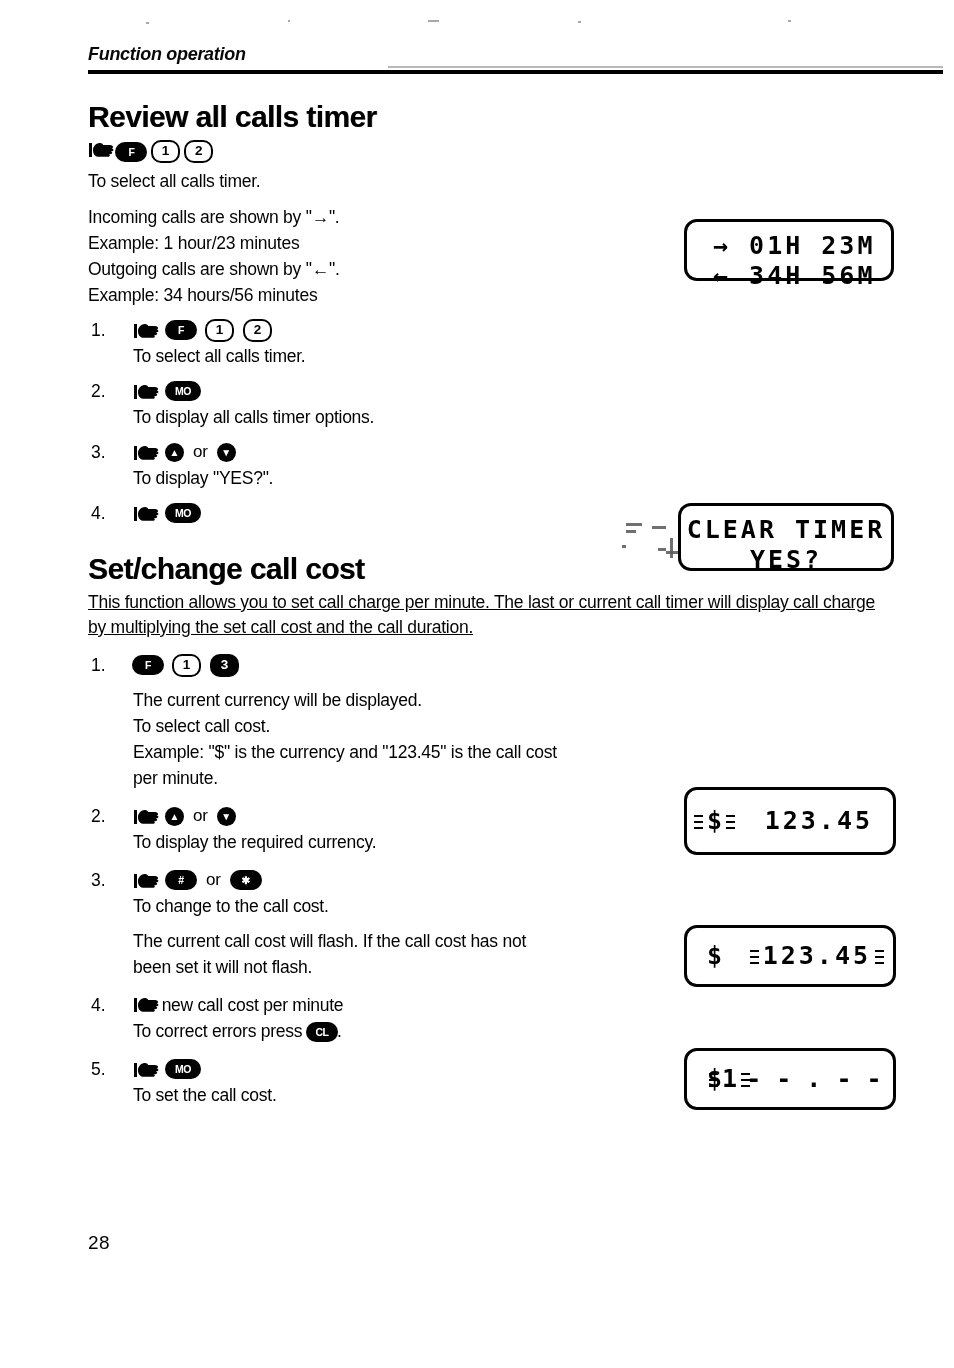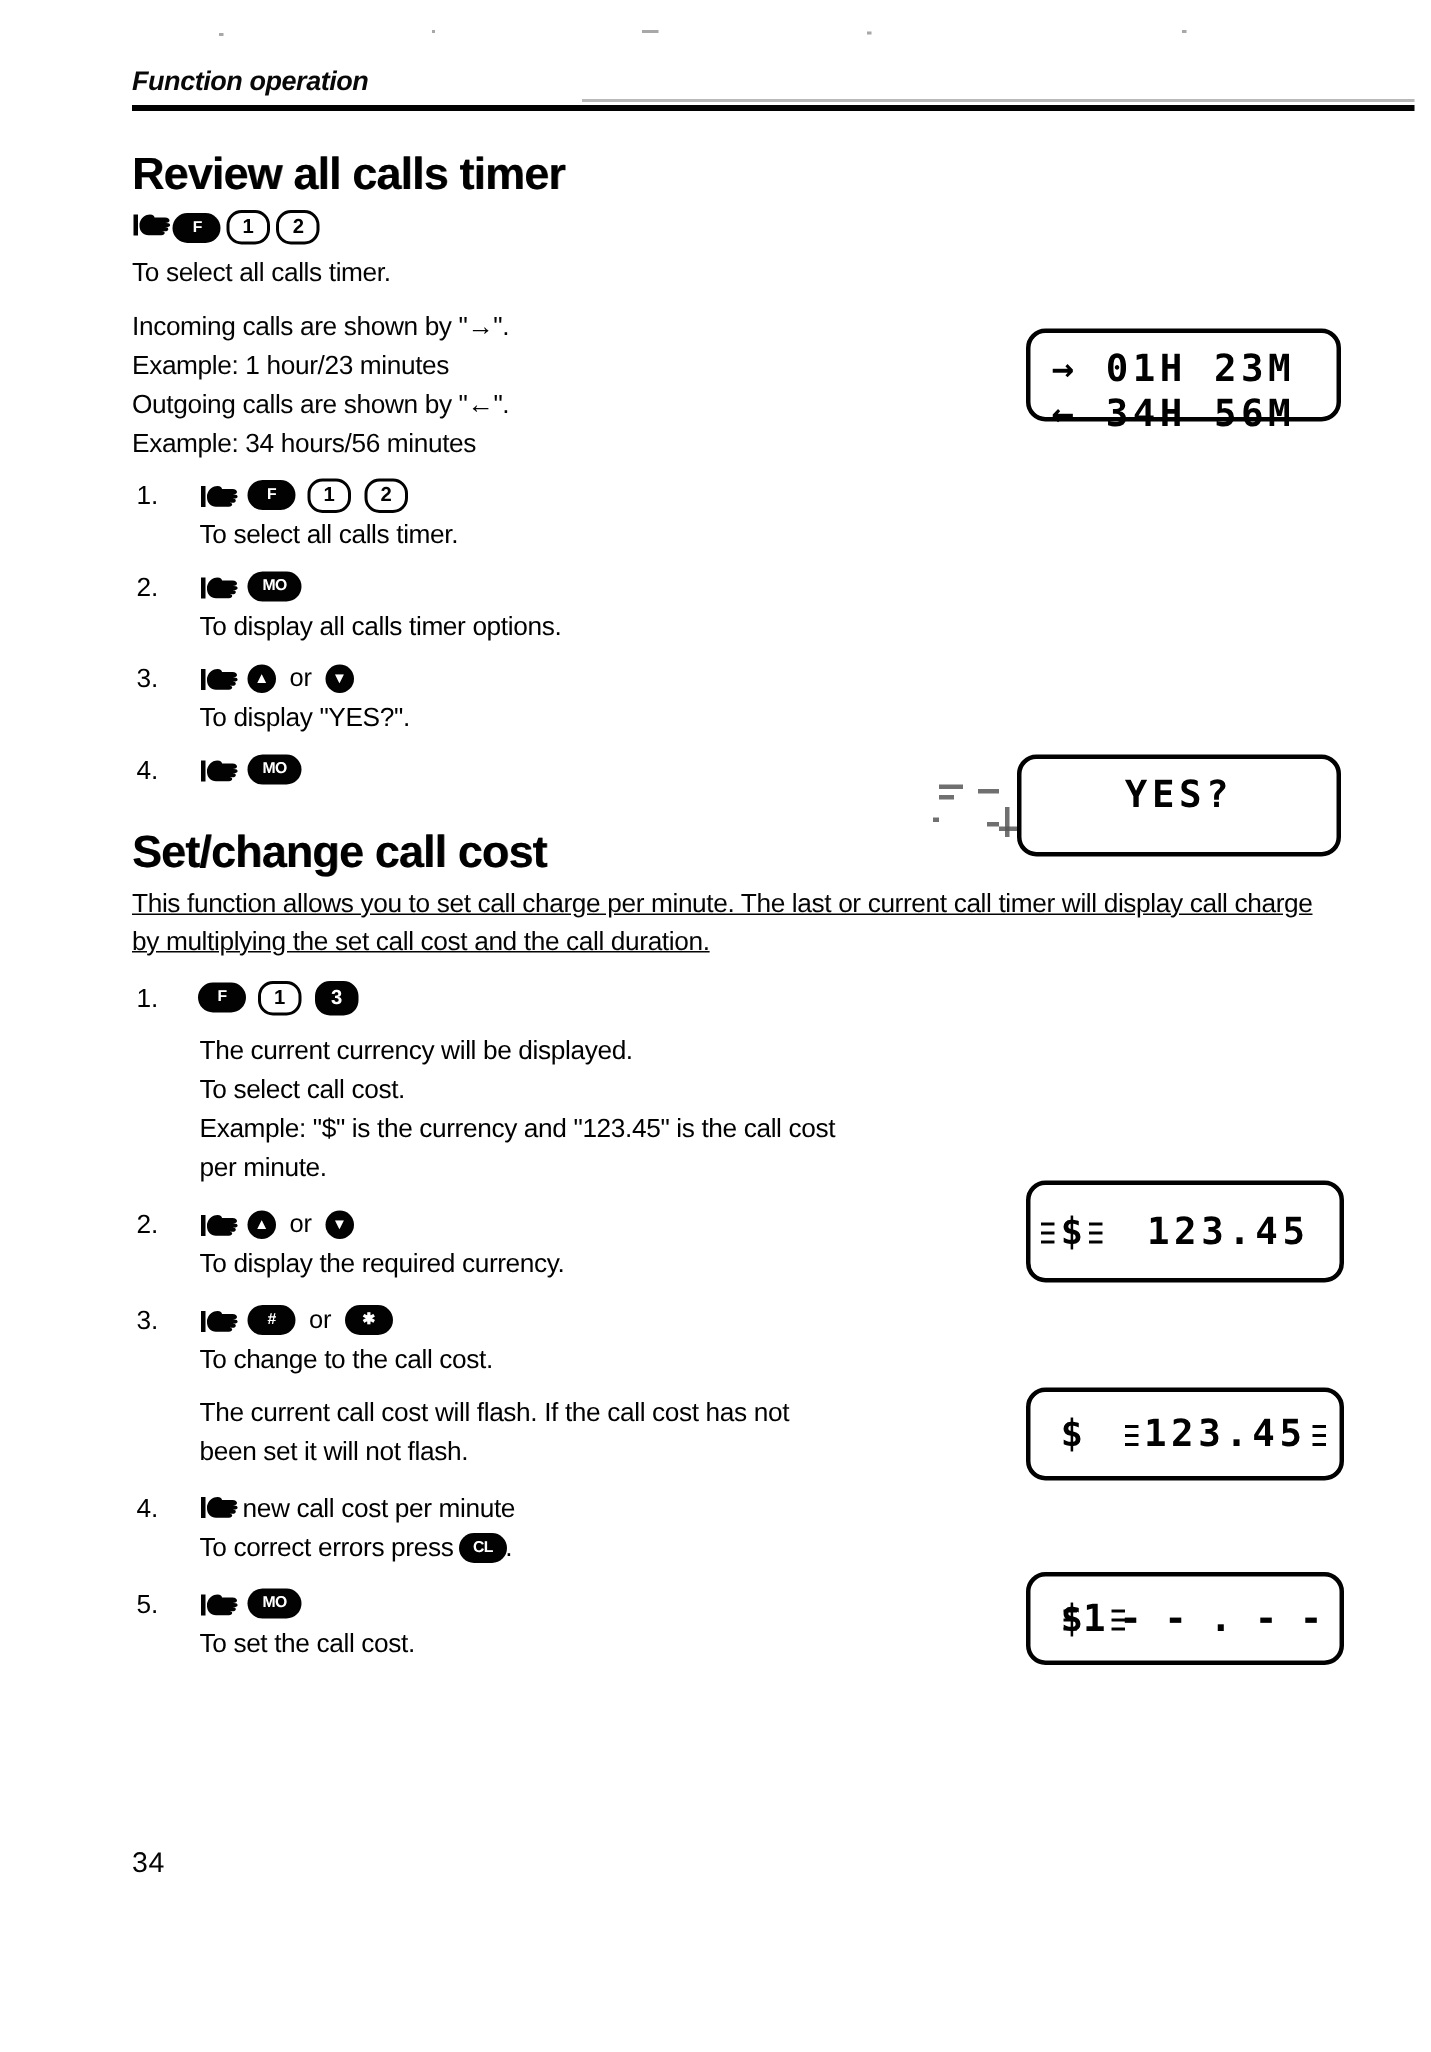--- a/index.html
+++ b/index.html
@@ -190,21 +190,21 @@
   .lcd .line {
     font-size: 25px;
     line-height: 30px;
     letter-spacing: 3px;
     white-space: pre;
     font-weight: 700;
   }
   .lcd.two { padding: 9px 0 9px 0; }
   .lcd.one { display: flex; align-items: center; }
 
-  .lcd .rowpair { padding-left: 14px; }
+  .lcd .rowpair { padding-left: 26px; }
   .lcd .ctr { text-align: center; }
 
   .flashwrap { position: relative; display: inline-block; }
   .flashwrap::before,
   .flashwrap::after {
     content: "";
     position: absolute;
     top: 50%;
     width: 9px;
     height: 2px;
@@ -416,20 +416,21 @@
 
   <div class="artifact" style="left:626px;top:523px;width:16px;height:3px;"></div>
   <div class="artifact" style="left:626px;top:530px;width:10px;height:3px;"></div>
   <div class="artifact" style="left:622px;top:545px;width:4px;height:3px;"></div>
   <div class="artifact" style="left:652px;top:526px;width:14px;height:3px;"></div>
   <div class="artifact" style="left:658px;top:548px;width:8px;height:3px;"></div>
   <div class="artifact" style="left:670px;top:538px;width:3px;height:20px;"></div>
   <div class="artifact" style="left:666px;top:551px;width:16px;height:3px;"></div>
 
   <div class="lcd two" style="left:678px;top:503px;width:216px;height:68px;">
+    <div class="line ctr">CLEAR TIMER</div>
     <div class="line ctr">YES?</div>
   </div>
 
   <div class="lcd one" style="left:684px;top:787px;width:212px;height:68px;">
     <div style="display:flex;align-items:center;width:100%;padding:0 20px;box-sizing:border-box;">
       <span class="line flashwrap" style="letter-spacing:0;">$</span>
       <span class="line" style="margin-left:auto;">123.45</span>
     </div>
   </div>
 
@@ -443,15 +444,15 @@
   <div class="lcd one" style="left:684px;top:1048px;width:212px;height:62px;">
     <div style="display:flex;align-items:center;width:100%;padding:0 20px;box-sizing:border-box;">
       <span class="line" style="letter-spacing:0;">$</span>
       <span style="margin-left:auto;display:flex;align-items:center;gap:9px;">
         <span class="line flashwrap" style="letter-spacing:0;">1</span>
         <span class="line" style="letter-spacing:0;">- - . - -</span>
       </span>
     </div>
   </div>
 
-  <div class="pagenum">34</div>
+  <div class="pagenum">28</div>
 
 </div>
 
 </body></html>

